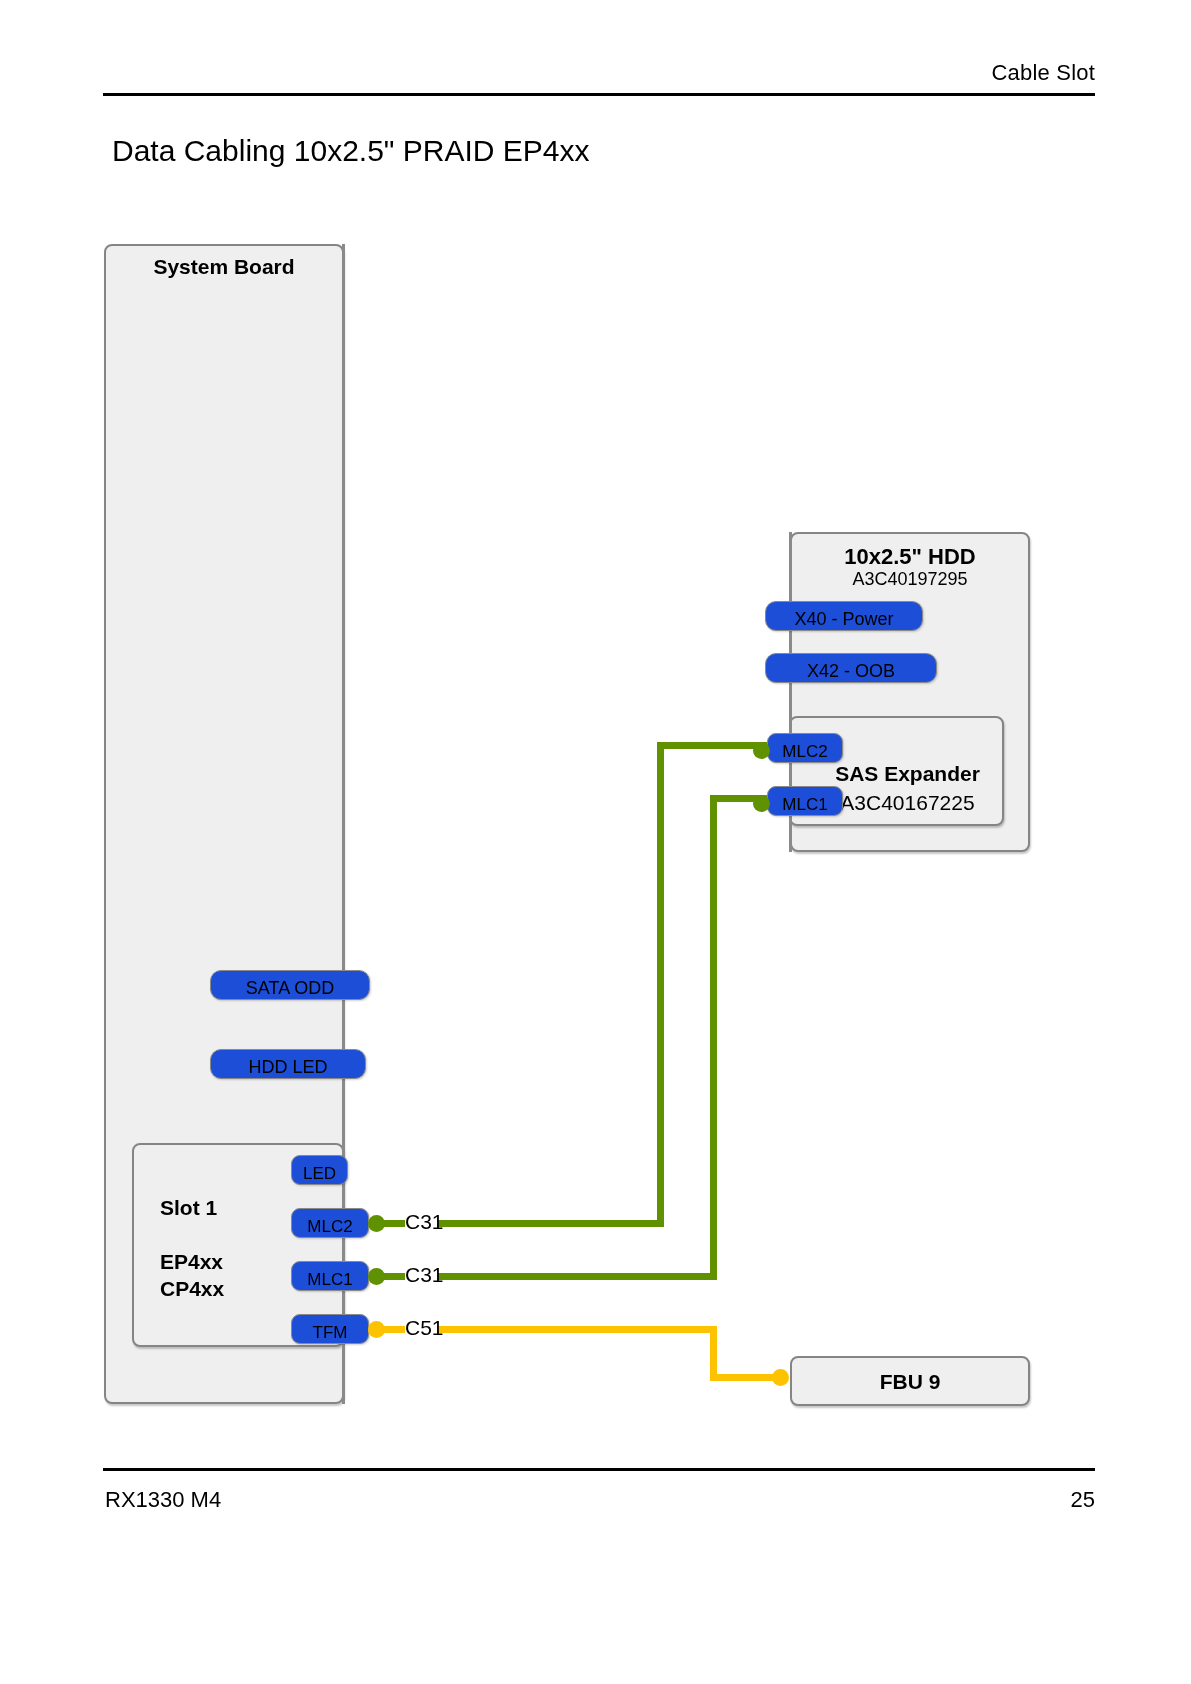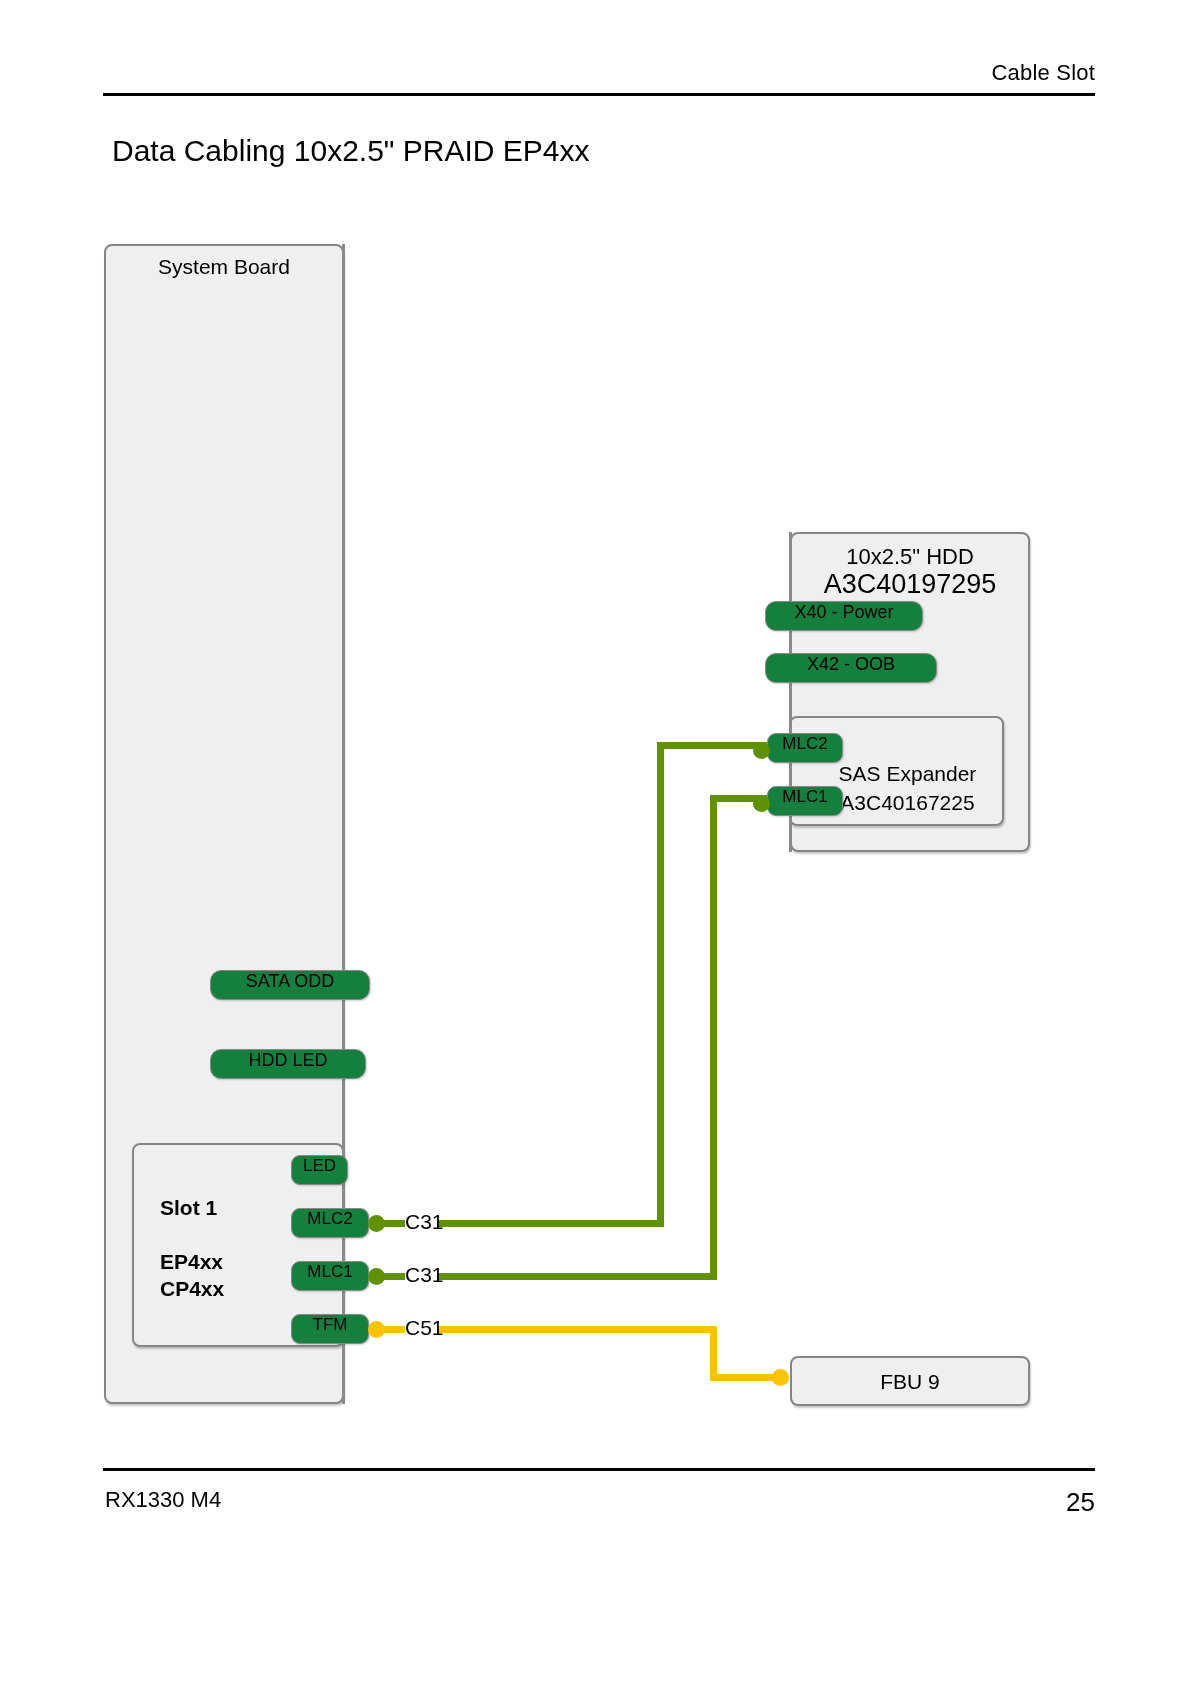--- a/index.html
+++ b/index.html
@@ -27,47 +27,47 @@
     position:absolute;left:112px;top:134px;
     font-size:30px;font-family:"Liberation Sans", sans-serif;
   }
 
   
   .ftr-rule{
     position:absolute;left:103px;right:96px;top:1468px;
     height:3px;background:#000;
   }
   .ftr-left{position:absolute;left:105px;top:1487px;font-size:22px;}
-  .ftr-right{position:absolute;right:96px;top:1487px;font-size:26px;}
+  .ftr-right{position:absolute;right:96px;top:1487px;font-size:22px;}
 
   
   .box{
     position:absolute;
     background:#efefef;
     border:2px solid #858585;
     border-radius:8px;
     box-sizing:border-box;
     box-shadow:1px 2px 2px rgba(0,0,0,.22);
   }
   .box-title{
     position:absolute;width:100%;text-align:center;
-    font-weight:normal;
+    font-weight:bold;
   }
   .box-sub{
     position:absolute;width:100%;text-align:center;
   }
 
   
   .conn{
     position:absolute;
-    background:#15803d;
+    background:#1d4ed8;
     border:1.6px solid #8a8a8a;
     border-radius:11px;
     box-sizing:border-box;
-    display:flex;align-items:flex-start;justify-content:center;
+    display:flex;align-items:flex-end;justify-content:center;
     font-size:18px;
     box-shadow:1px 1px 2px rgba(0,0,0,.18);
     z-index:6;
   }
   .conn.small{border-radius:9px;font-size:17px;}
 
   
   .spine{position:absolute;background:#8a8a8a;width:3px;z-index:2;}
 
   
@@ -129,21 +129,21 @@
   <div class="conn small" style="left:291px;top:1261px;width:78px;height:30px;">
     <span>MLC1</span>
   </div>
 
   <div class="conn small" style="left:291px;top:1314px;width:78px;height:30px;">
     <span>TFM</span>
   </div>
 
   <div class="box" style="left:790px;top:532px;width:240px;height:320px;"></div>
   <div class="box-title" style="left:790px;top:544px;width:240px;font-size:22px;">10x2.5" HDD</div>
-  <div class="box-sub" style="left:790px;top:569px;width:240px;font-size:27px;">A3C40197295</div>
+  <div class="box-sub" style="left:790px;top:569px;width:240px;font-size:18px;">A3C40197295</div>
 
   <div class="spine" style="left:789px;top:532px;height:320px;"></div>
 
   <div class="conn" style="left:765px;top:601px;width:158px;height:30px;">
     <span>X40 - Power</span>
   </div>
 
   <div class="conn" style="left:765px;top:653px;width:172px;height:30px;">
     <span>X42 - OOB</span>
   </div>

